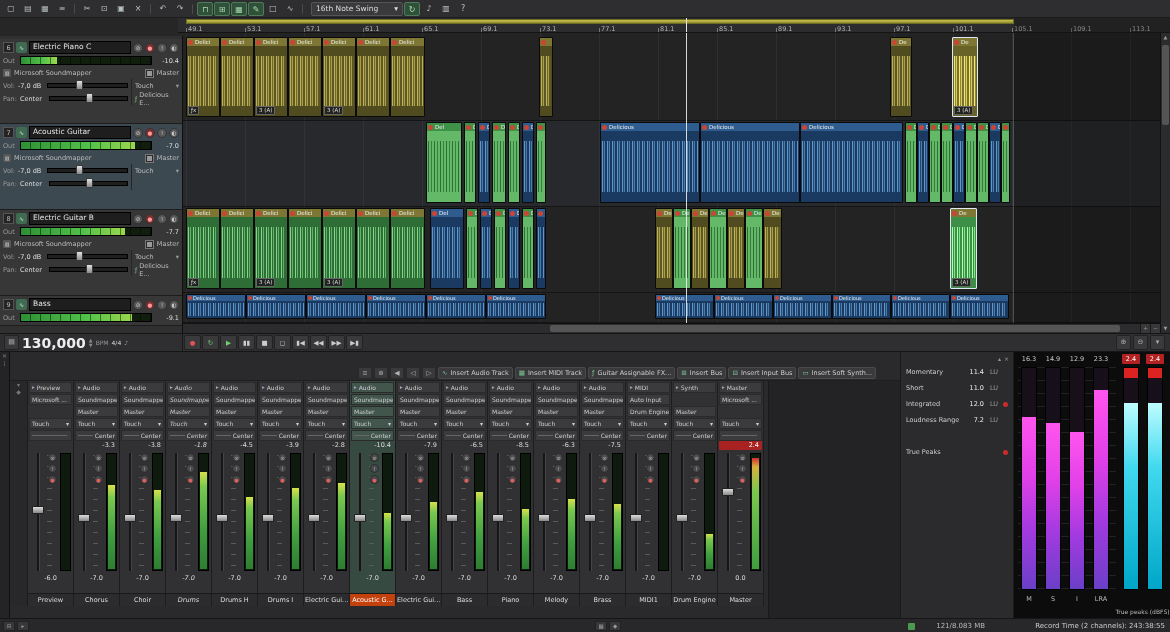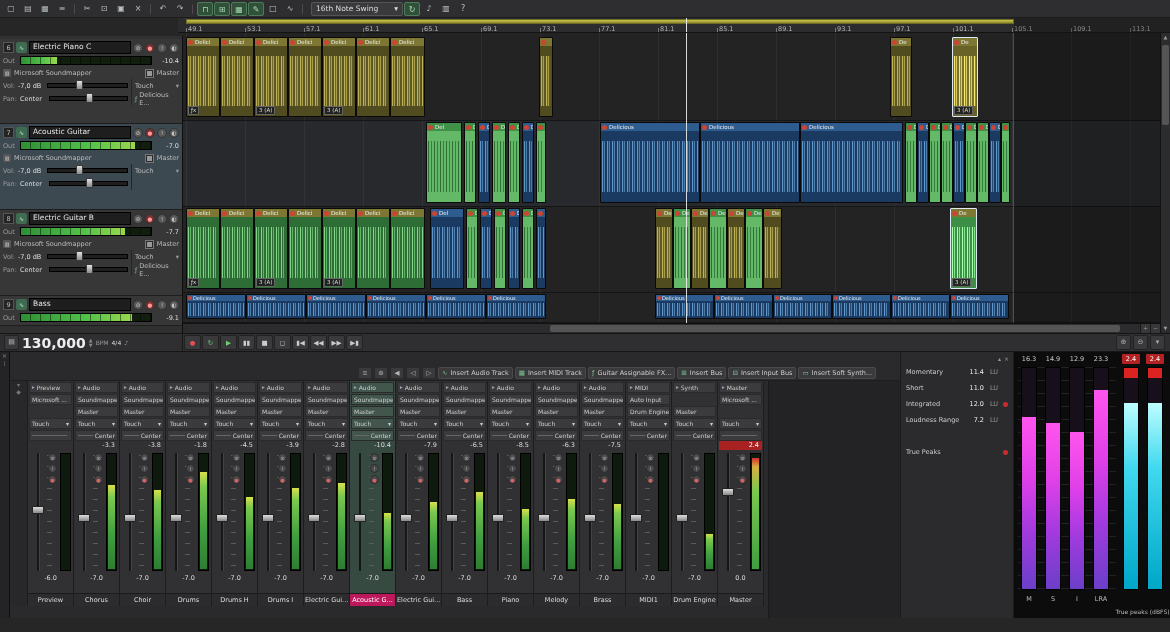--- a/index.html
+++ b/index.html
@@ -136,21 +136,21 @@
   .fthumb{position:absolute;left:0;width:12px;height:8px;background:linear-gradient(#ddd,#888);border:1px solid #222;border-radius:1px;box-sizing:border-box;}
   .ticks{position:absolute;left:18px;top:4px;bottom:4px;width:5px;background:repeating-linear-gradient(180deg,#5a5a5a 0 1px,transparent 1px 11px);}
   .btncol{position:absolute;right:15px;top:2px;display:flex;flex-direction:column;gap:2px;}
   .cbtn{width:9px;height:9px;border-radius:50%;background:#4a4a4d;border:1px solid #2a2a2a;font-size:5px;line-height:8px;text-align:center;color:#bbb;box-sizing:border-box;}
   .cbtn.rec{color:#e06060;}
   .meter{position:absolute;right:1px;top:2px;bottom:2px;width:11px;background:#0e1a0e;border:1px solid #000;box-sizing:border-box;}
   .mfill{position:absolute;left:1px;right:1px;bottom:1px;background:linear-gradient(180deg,#d8e04a 0%,#7ac84e 15%,#3f9e3f 60%,#2e7d32 100%);}
   .strip.master .mfill{background:linear-gradient(180deg,#d03030 0%,#d8b040 8%,#7ac84e 30%,#3f9e3f 100%);}
   .fval{height:9px;text-align:center;font-size:6.5px;color:#ddd;margin-top:1px;}
   .sname{position:absolute;bottom:0;left:0;right:0;height:13px;background:#2c2c2e;border-top:1px solid #1a1a1a;font-size:6.5px;line-height:13px;text-align:center;color:#ddd;white-space:nowrap;overflow:hidden;padding:0 1px;box-sizing:border-box;}
-  .strip.sel .sname{background:#be185d;color:#fff;}
+  .strip.sel .sname{background:#c2410c;color:#fff;}
   #mixgap{position:absolute;left:758px;top:29px;right:0;bottom:0;background:#232325;border-left:1px solid #1a1a1a;}
 
   
   #loudpanel{position:absolute;left:900px;top:352px;width:113px;height:266px;background:#2b2b2d;border-left:1px solid #1a1a1a;box-sizing:border-box;}
   #loudhdr{display:flex;justify-content:flex-end;gap:3px;height:12px;align-items:center;padding:0 4px;}
   #loudhdr span{font-size:6px;color:#999;}
   .lrow{display:flex;align-items:center;height:16px;padding:0 5px;font-size:6.5px;color:#ccc;gap:2px;}
   .lv{margin-left:auto;color:#eee;}
   .lu{width:12px;color:#999;text-align:right;}
   .ldot{width:5px;height:5px;border-radius:50%;background:#cc2b2b;margin-left:3px;visibility:hidden;}
@@ -919,21 +919,21 @@
                 <span class="cbtn">⊘</span>
                 <span class="cbtn">!</span>
                 <span class="cbtn rec">●</span>
               </div>
               <div class="meter">
                 <i class="mfill" style="height: 68%;"></i>
               </div>
             </div>
             <div class="fval">-7.0</div>
             <div class="sname">Choir</div>
-          </div><div class="strip" style="left: 138px;">
+          </div><div class="strip" style="left: 138px; font-style: italic;">
             <div class="srow r1">
               <span class="sic">▸</span>
               <span>Audio</span>
             </div>
             <div class="srow">Soundmapper</div>
             <div class="srow">Master</div>
             <div class="srow r4">
               <span>Touch</span>
               <span>▾</span>
             </div>
@@ -1422,14 +1422,23 @@
           <div class="tv">2.4</div>
           <div class="bar">
             <i class="cap"></i>
             <i class="bfill" style="height: 84%;"></i>
           </div>
           <div class="blab"></div>
         </div></div>
     <div id="tplabel">True peaks (dBFS)</div>
   </div>
 
+  <div id="statusbar">
+    <span class="sbi" style="left:3px">⊟</span>
+    <span class="sbi" style="left:17px">▸</span>
+    <span class="sbi" style="left:595px">▦</span>
+    <span class="sbi" style="left:609px">◆</span>
+    <i id="memico"></i>
+    <span id="memtext">121/8.083 MB</span>
+    <span id="rectime">Record Time (2 channels): 243:38:55</span>
+  </div>
 
 </div>
 
 </body></html>

